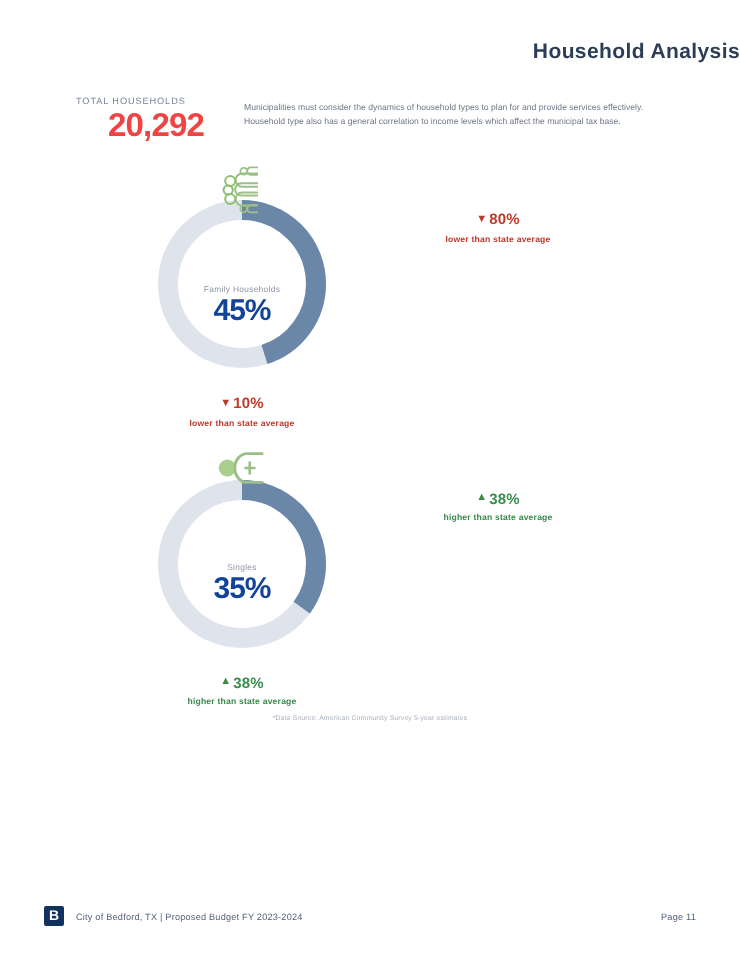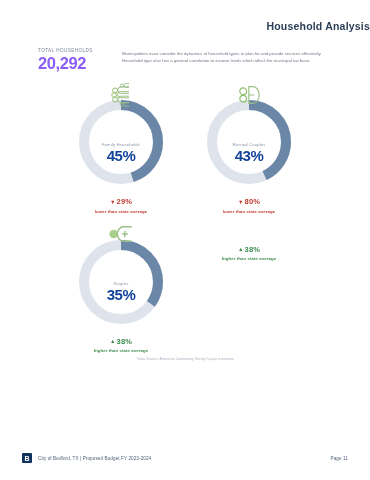--- a/index.html
+++ b/index.html
@@ -52,23 +52,24 @@
     font-size: 4.6px;
     letter-spacing: 0.45px;
     color: #7a8499;
     text-transform: uppercase;
     white-space: nowrap;
     margin-bottom: 2px;
   }
   .total-value {
     font-size: 16.5px;
     font-weight: bold;
-    color: #8b5cf6;
+    color: #ef4444;
     letter-spacing: -0.4px;
     line-height: 1;
+    text-align: center;
   }
   .intro-text {
     position: absolute;
     left: 122px;
     top: 2px;
     width: 208px;
     font-size: 4.3px;
     line-height: 1.72;
     color: #6f7787;
     text-align: left;
@@ -247,44 +248,26 @@
                 <path d="M0.8 17.5 V13.6 a1.9 1.9 0 0 1 3.7 0 V17.5" fill="none" stroke="#9bbf86" stroke-width="0.9"></path>
                 <circle cx="21.4" cy="10.4" r="1.7" fill="none" stroke="#9bbf86" stroke-width="0.9"></circle>
                 <path d="M19.6 17.5 V13.6 a1.9 1.9 0 0 1 3.7 0 V17.5" fill="none" stroke="#9bbf86" stroke-width="0.9"></path>
               </svg>
             </div>
             <div class="donut-name">Family Households</div>
             <div class="donut-pct">45%</div>
           </div>
         </div>
         <div class="delta down">
-          <div class="delta-value"><span class="tri">▼</span><span>29%</span></div>
+          <div class="delta-value"><span class="tri">▼</span><span>10%</span></div>
           <div class="delta-caption">lower than state average</div>
         </div>
       </div>
 
       <div class="donut-cell">
-        <div class="donut-wrap">
-          <svg viewBox="0 0 92 92">
-            <circle cx="46" cy="46" r="37" fill="none" stroke="#dfe4ec" stroke-width="10"></circle>
-            <circle class="donut-arc" cx="46" cy="46" r="37" fill="none" stroke="#6b87a8" stroke-width="10" stroke-linecap="butt" stroke-dasharray="99.96547823722722 132.51237812841748" stroke-dashoffset="0"></circle>
-          </svg>
-          <div class="donut-center">
-            <div class="donut-icon">
-              <svg width="22" height="19" viewBox="0 0 22 19">
-                <circle cx="7.6" cy="4.2" r="3.1" fill="none" stroke="#8fbf6e" stroke-width="1.1"></circle>
-                <circle cx="14.4" cy="4.2" r="3.1" fill="none" stroke="#8fbf6e" stroke-width="1.1"></circle>
-                <path d="M3.4 9.4 H18.6 V13.2 a7.6 5.6 0 0 1 -15.2 0 Z" fill="none" stroke="#9bbf86" stroke-width="1.1"></path>
-                <path d="M11 9.4 V14.4" fill="none" stroke="#9bbf86" stroke-width="1"></path>
-              </svg>
-            </div>
-            <div class="donut-name">Married Couples</div>
-            <div class="donut-pct">43%</div>
-          </div>
-        </div>
         <div class="delta down">
           <div class="delta-value"><span class="tri">▼</span><span>80%</span></div>
           <div class="delta-caption">lower than state average</div>
         </div>
       </div>
 
     </div>
 
     <div class="donut-row second">
 

